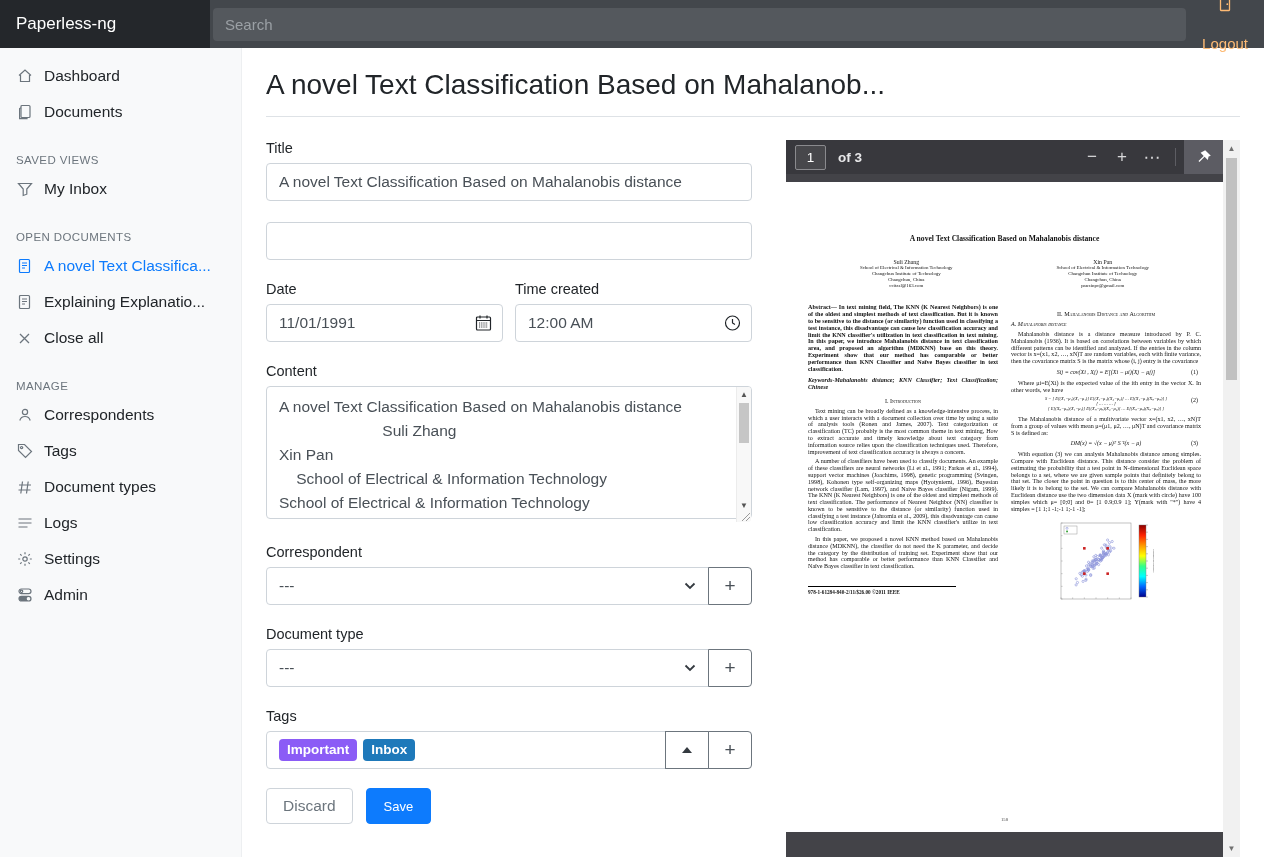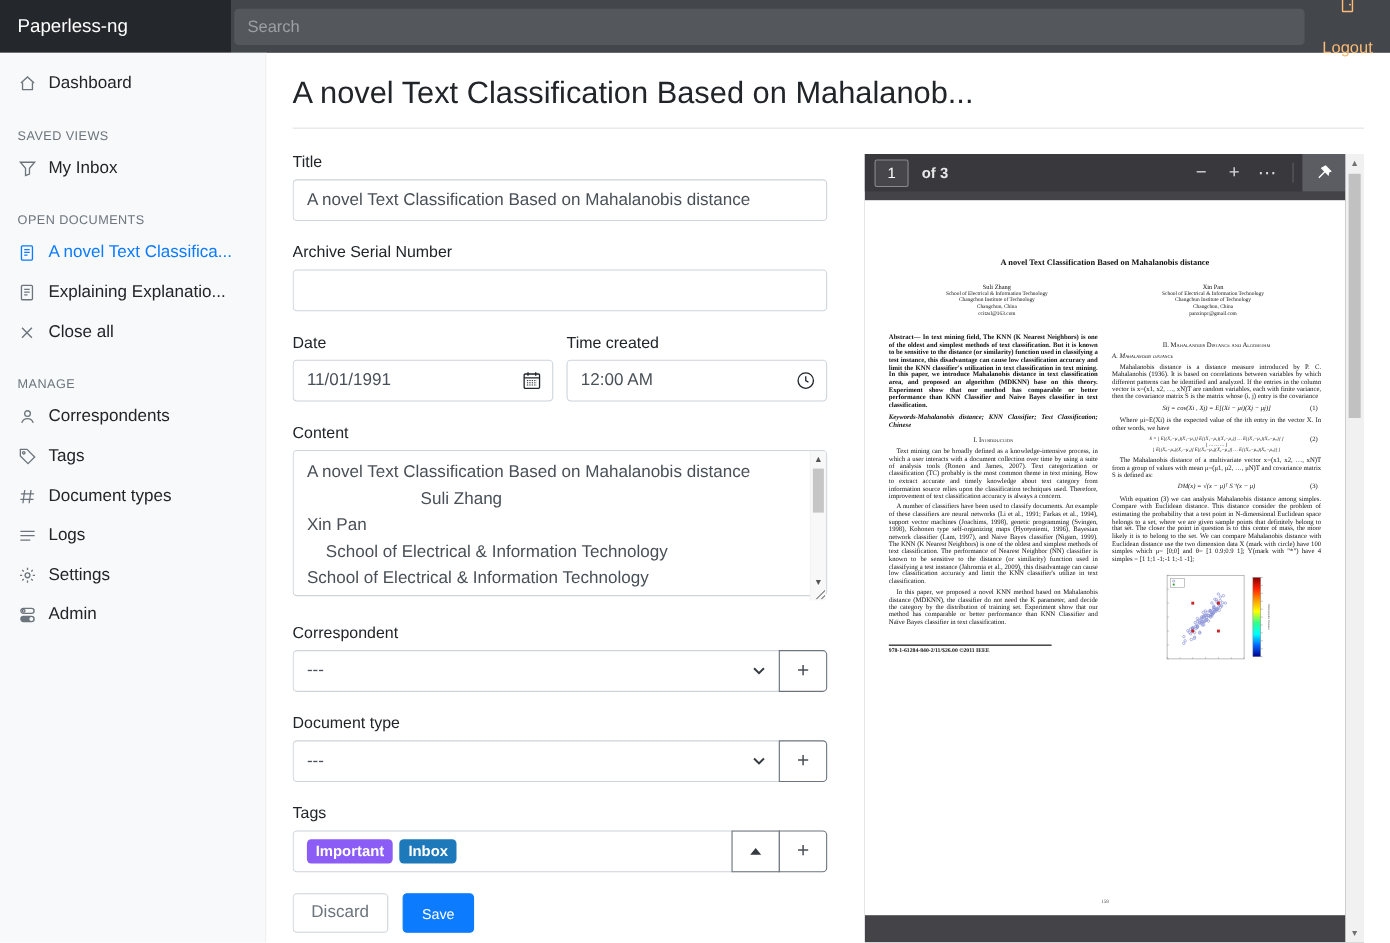--- a/index.html
+++ b/index.html
@@ -130,20 +130,29 @@
 
   <div class="sidebar">
     <div class="side-item">
       <span class="ic">
           <svg width="16" height="16" viewBox="0 0 16 16" fill="none" stroke="currentColor" stroke-width="1.2">
             <path d="M2 7.5 8 2l6 5.5M3.5 7v6.5h9V7"></path>
           </svg>
         </span>
       <span>Dashboard</span>
     </div>
+    <div class="side-item">
+      <span class="ic">
+          <svg width="15" height="16" viewBox="0 0 15 16" fill="none" stroke="currentColor" stroke-width="1.2">
+            <rect x="4" y="1.5" width="9" height="12" rx="1"></rect>
+            <path d="M4 3.8 2.6 4.6v10l8 .001"></path>
+          </svg>
+        </span>
+      <span>Documents</span>
+    </div>
 
     <div class="side-head">SAVED VIEWS</div>
     <div class="side-item">
       <span class="ic">
           <svg width="16" height="15" viewBox="0 0 16 15" fill="none" stroke="currentColor" stroke-width="1.2">
             <path d="M1.5 1.5h13L9.8 7v5.2L6.2 13.5V7L1.5 1.5z"></path>
           </svg>
         </span>
       <span>My Inbox</span>
     </div>
@@ -239,21 +248,20 @@
     </div>
 
     <div class="content-row">
 
       <div class="form-col">
         <div class="field">
           <label>Title</label>
           <input class="tin" value="A novel Text Classification Based on Mahalanobis distance" style="">
         </div>
         <div class="field">
-          <label>Archive Serial Number</label>
           <input class="tin" value="" style="">
         </div>
         <div class="field two-col">
           <div>
             <label>Date</label>
             <div class="iwrap">
               <input class="tin" value="11/01/1991" style="">
               <span class="in-icon">
                   <svg width="17" height="17" viewBox="0 0 17 17" fill="none" stroke="#212529" stroke-width="1.2">
                     <rect x="1.5" y="2.5" width="14" height="13" rx="1"></rect>

